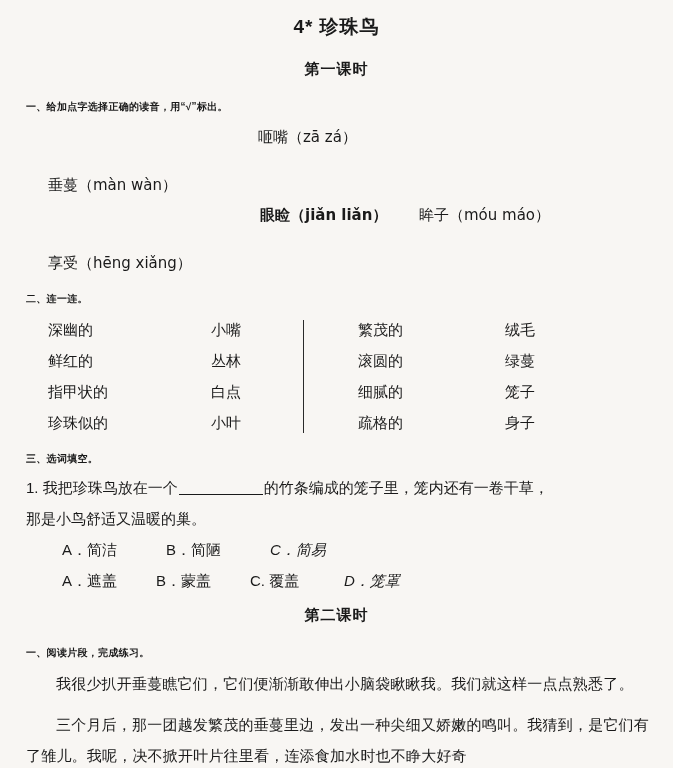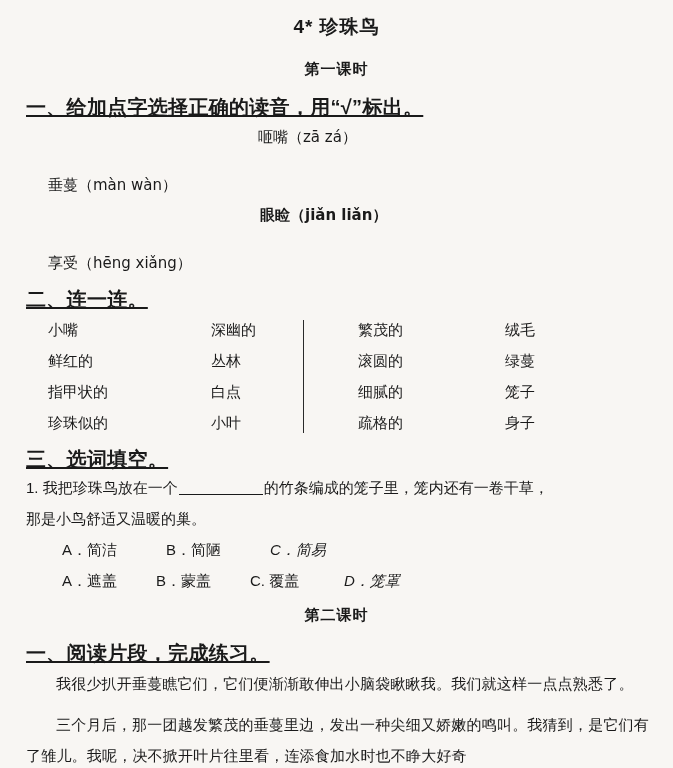--- a/index.html
+++ b/index.html
@@ -36,27 +36,26 @@
     text-align: center;
     font-size: 15px;
     font-weight: bold;
     letter-spacing: 1px;
     line-height: 22px;
   }
   .lesson-heading.first { margin-top: 18px; }
   .lesson-heading.second { margin-top: 8px; margin-bottom: 4px; }
 
   .section-title {
-    font-size: 20px;
+    font-size: 10px;
     font-weight: bold;
     letter-spacing: 0.3px;
     line-height: 26px;
     margin-top: 14px;
     padding-left: 4px;
-    text-decoration: underline;
   }
   .section-title.tight { margin-top: 8px; }
 
   
   .pinyin-rows { margin-top: 2px; }
   .pinyin-row {
     display: flex;
     line-height: 30px;
     font-size: 15px;
     padding-left: 26px;
@@ -148,30 +147,31 @@
   <div class="section-title">一、给加点字选择正确的读音，用“√”标出。</div>
 
   <div class="pinyin-rows">
     <div class="pinyin-row row1">
       <span class="pinyin-item pi-1"><span>垂蔓</span><span class="py">（màn  wàn）</span></span>
       <span class="pinyin-item pi-3"><span>咂嘴</span><span class="py">（zā  zá）</span></span>
     </div>
     <div class="pinyin-row row2">
       <span class="pinyin-item pi-1"><span>享受</span><span class="py">（hēng  xiǎng）</span></span>
       <span class="pinyin-item pi-2"><span>眼睑</span><span class="py">（jiǎn  liǎn）</span></span>
+      <span class="pinyin-item pi-3"><span>眸子</span><span class="py">（móu  máo）</span></span>
     </div>
   </div>
 
   <div class="section-title tight">二、连一连。</div>
 
   <div class="match-wrap">
     <div class="match-divider"></div>
     <div class="match-grid">
+      <div class="match-cell">深幽的</div>
       <div class="match-cell">小嘴</div>
-      <div class="match-cell">深幽的</div>
       <div class="match-cell"></div>
       <div class="match-cell">繁茂的</div>
       <div class="match-cell">绒毛</div>
 
       <div class="match-cell">鲜红的</div>
       <div class="match-cell">丛林</div>
       <div class="match-cell"></div>
       <div class="match-cell">滚圆的</div>
       <div class="match-cell">绿蔓</div>
 

